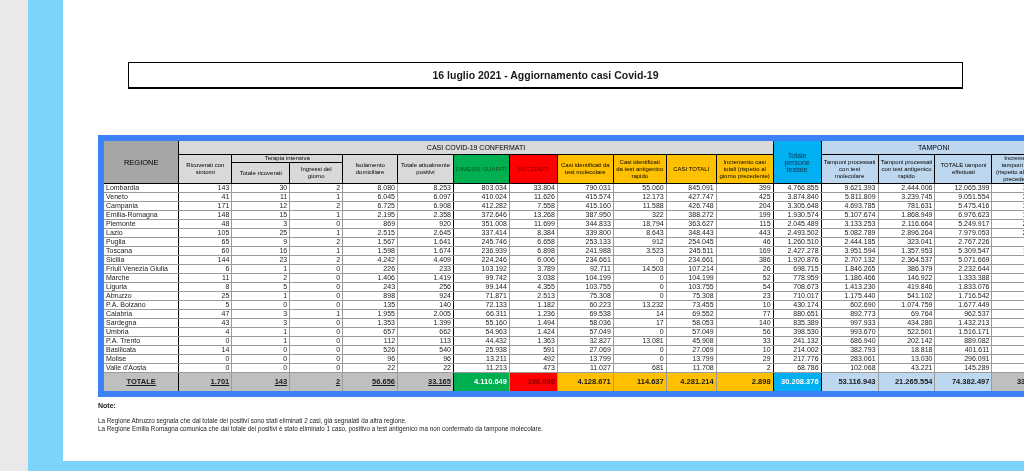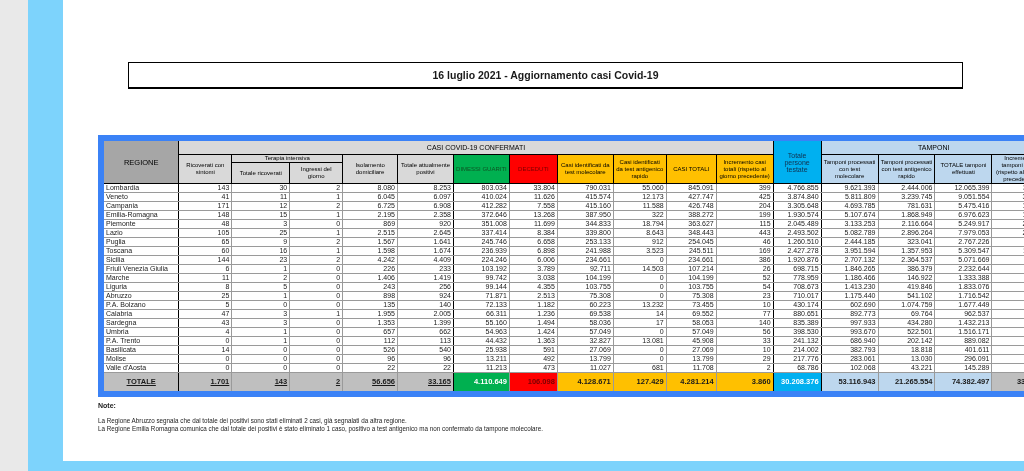--- a/index.html
+++ b/index.html
@@ -514,23 +514,23 @@
       <tr id="total-row">
           <td class="total-label">TOTALE</td>
           <td class="num">1.701</td>
           <td class="num">143</td>
           <td class="num">2</td>
           <td class="num">56.656</td>
           <td class="num">33.165</td>
           <td class="num">4.110.649</td>
           <td class="num">106.098</td>
           <td class="num">4.128.671</td>
-          <td class="num">127.429</td>
+          <td class="num">114.637</td>
           <td class="num">4.281.214</td>
-          <td class="num">3.860</td>
+          <td class="num">2.898</td>
           <td class="num">30.208.376</td>
           <td class="num">53.116.943</td>
           <td class="num">21.265.554</td>
           <td class="num">74.382.497</td>
           <td class="num">339.358</td>
         </tr>
     </tfoot>
   </table>
 
   <div id="notes">

